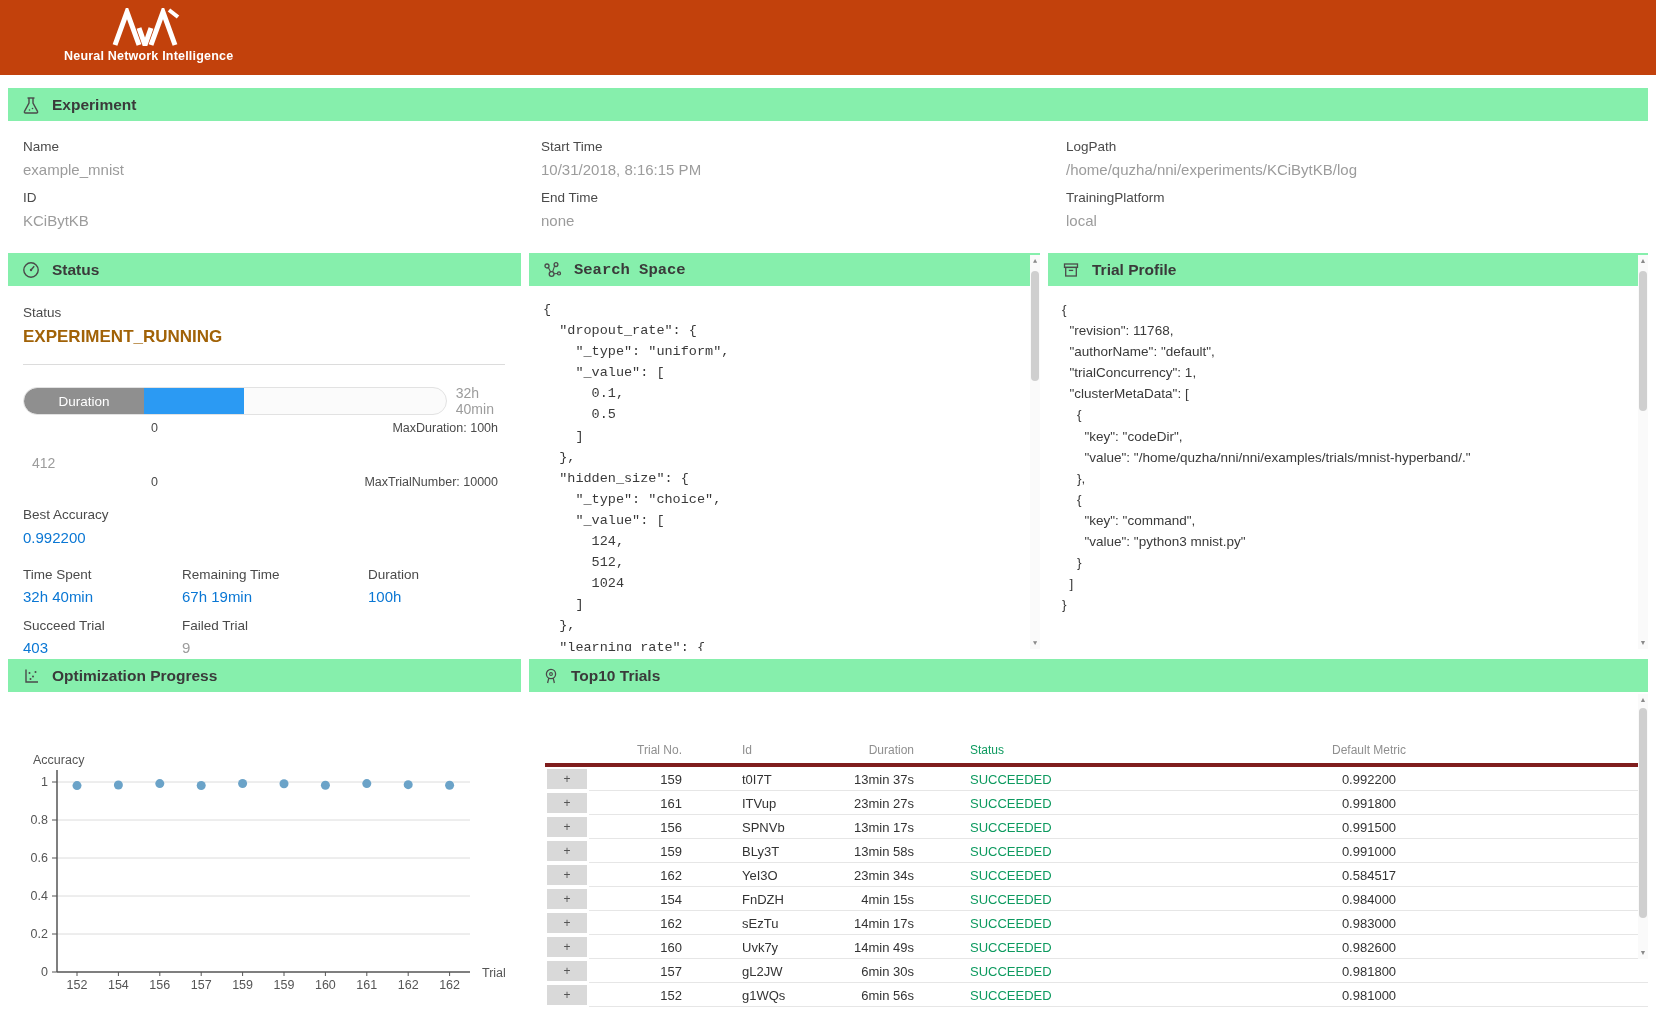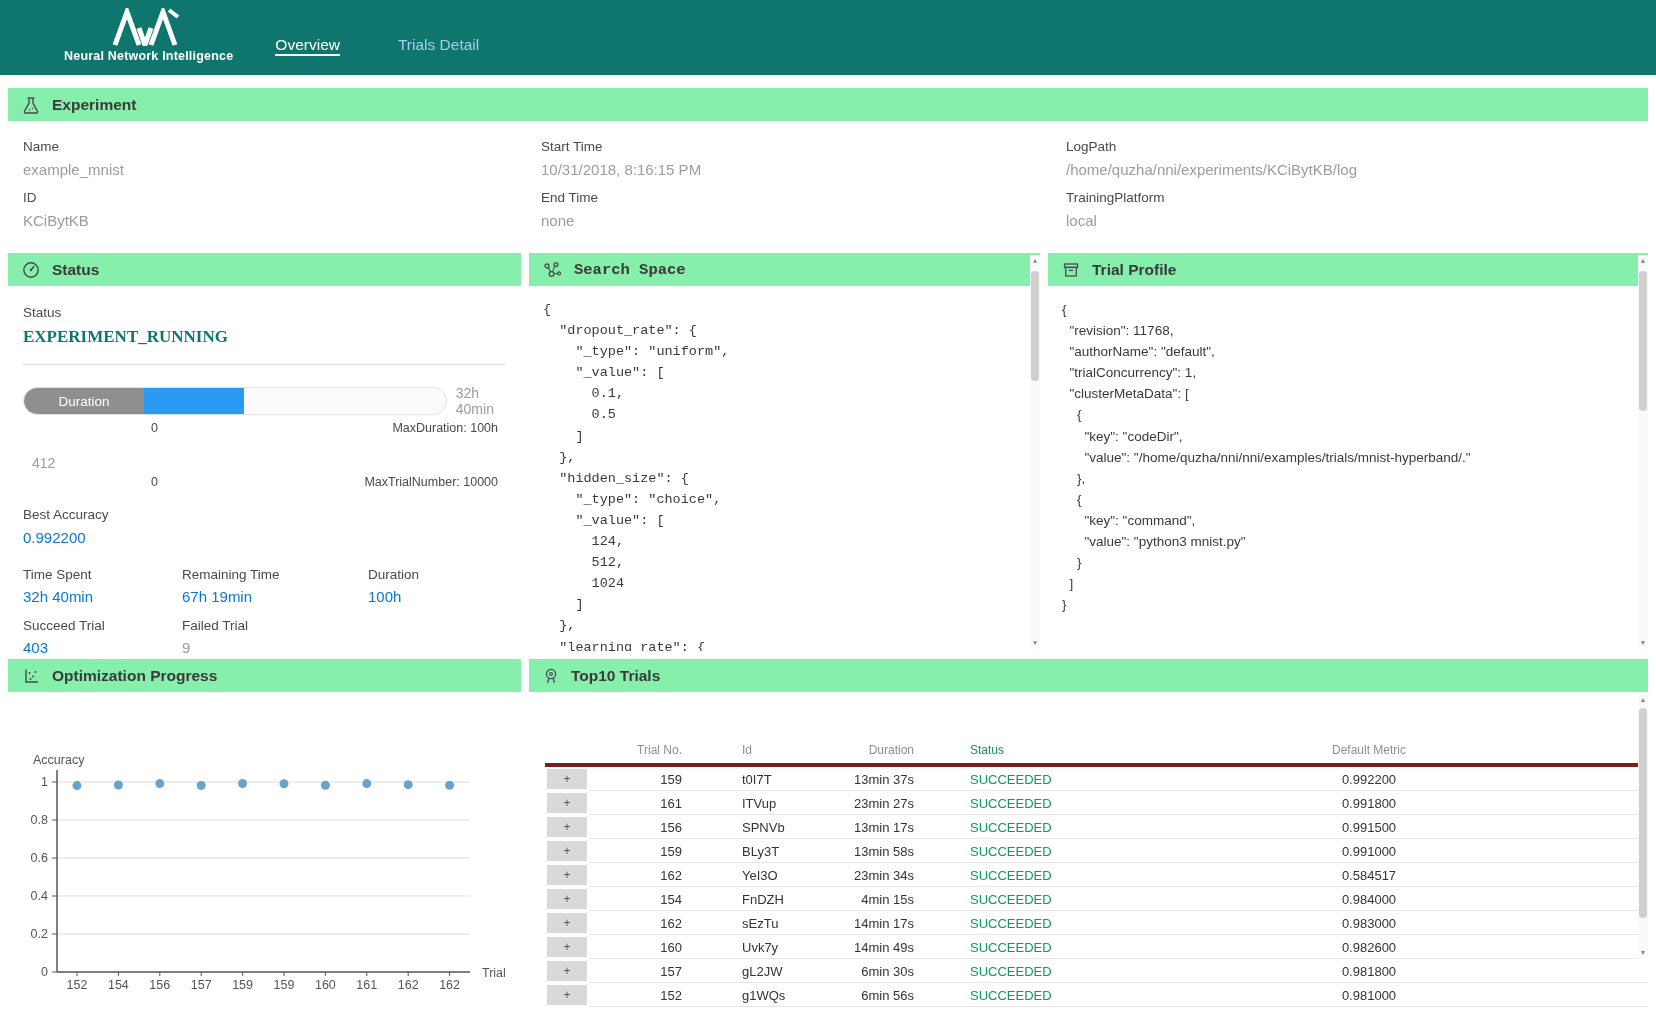--- a/index.html
+++ b/index.html
@@ -1,20 +1,20 @@
 <!DOCTYPE html>
 <html><head>
 <meta charset="utf-8">
 <style>
   * { box-sizing: border-box; margin: 0; padding: 0; }
   html,body { width:1656px; height:1030px; background:#fff; overflow:hidden;
     font-family:"Liberation Sans","DejaVu Sans",sans-serif; }
 
   
-  .topbar { height:75px; background:#0f766e; display:flex; align-items:flex-start; }
+  .topbar { height:75px; background:#c2410c; display:flex; align-items:flex-start;flex-direction:column; }
   .logo-block { margin:8px 0 0 64px; display:flex; flex-direction:column; align-items:center; }
   .brand { color:#fff; font-size:12.5px; font-weight:700; margin-top:3px; letter-spacing:.2px; }
   .tabs { display:flex; gap:58px; margin-left:42px; margin-top:36px; }
   .tab { font-size:15.5px; color:#a9cdee; cursor:pointer; text-decoration:none; }
   .tab.active { color:#fff; border-bottom:2px solid #fff; }
 
   
   .bar { height:33px; background:#86efac; display:flex; align-items:center; gap:12px;
          padding-left:14px; font-size:15.5px; font-weight:700; color:#3a3a3a; }
   .bar svg { flex:none; }
@@ -30,21 +30,21 @@
   .search-panel { width:511px;font-family:Liberation Mono, monospace; }
   .profile-panel { width:600px; }
 
   .row3 { display:flex; gap:8px; margin:8px 8px 0 8px; height:392px; }
   .opt-panel { width:513px; }
   .top-panel { width:1119px; }
 
   
   .status-body { padding:19px 0 0 15px; }
   .slabel { font-size:13.5px; color:#4a4a4a; }
-  .svalue { font-size:17px; font-weight:700; color:#0f766e; margin-top:7px;font-family:Liberation Serif, serif; }
+  .svalue { font-size:17px; font-weight:700; color:#a16207; margin-top:7px; }
   .divider { width:482px; border-bottom:1px solid #dcdcdc; margin-top:17px; }
 
   .pbar { display:flex; align-items:center; margin-top:20px; }
   .track { position:relative; width:425px; height:28px; border:1px solid #e2e2e2; border-radius:14px;
            background:#fbfbfb; display:flex; overflow:hidden; }
   .pill { flex:none; width:120px; height:100%; background:#8f8f8f; border-radius:14px 0 0 14px;
           color:#fff; font-size:13.5px; display:flex; align-items:center; justify-content:center; }
   .fill { height:100%; background:#2b9af3; }
   .rightval { margin-left:9px; font-size:14px; color:#9c9c9c; }
   .sub { margin-left:128px; width:347px; display:flex; justify-content:space-between;

